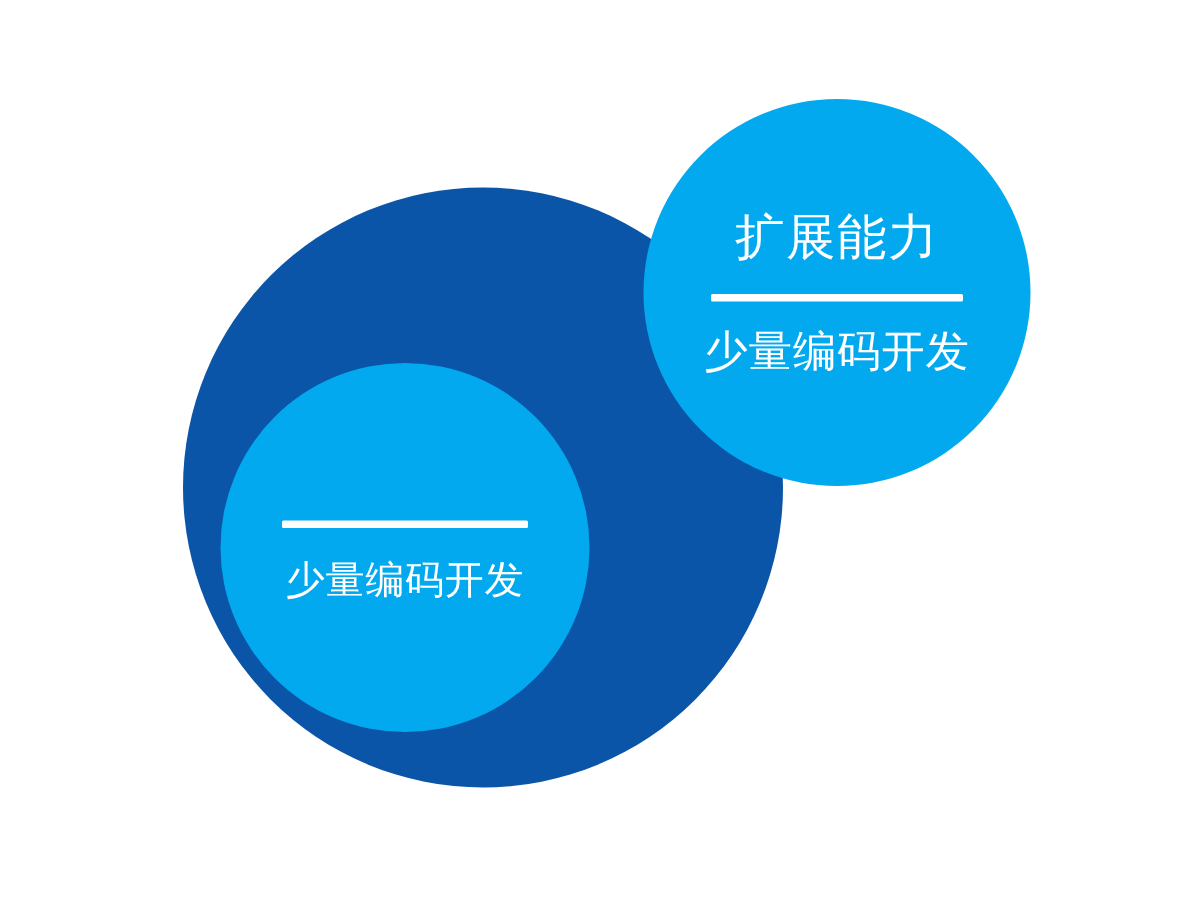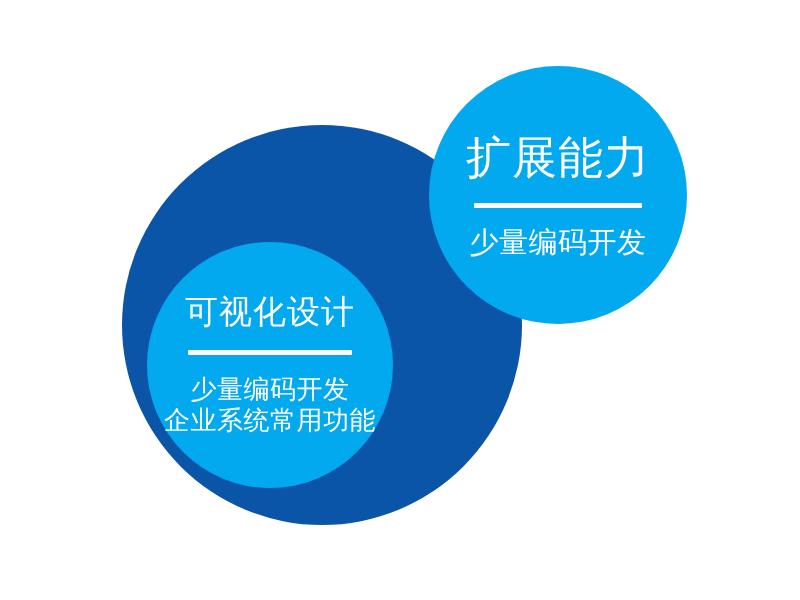--- a/index.html
+++ b/index.html
@@ -94,21 +94,21 @@
 
   
   .content-secondary {
     left: 429px;
     top: 66px;
     width: 258px;
     height: 258px;
     z-index: 5;
   }
   .content-secondary .bubble-title {
-    font-size: 45px;
+    font-size: 33px;
     margin-top: 2px;
   }
   .content-secondary .bubble-divider {
     width: 168px;
     height: 5px;
     margin: 19px 0 17px 0;
   }
   .content-secondary .bubble-body {
     font-size: 29px;
     line-height: 1.18;
@@ -150,21 +150,19 @@
 
   <div class="bubble-content content-secondary">
     <div class="bubble-title">扩展能力</div>
     <div class="bubble-divider"></div>
     <div class="bubble-body">
       <span class="body-line">少量编码开发</span>
     </div>
   </div>
 
   <div class="bubble-content content-primary">
-    <div class="bubble-title">可视化设计</div>
     <div class="bubble-divider"></div>
     <div class="bubble-body">
       <span class="body-line">少量编码开发</span>
-      <span class="body-line">企业系统常用功能</span>
     </div>
   </div>
 
 </div>
 
 </body></html>

